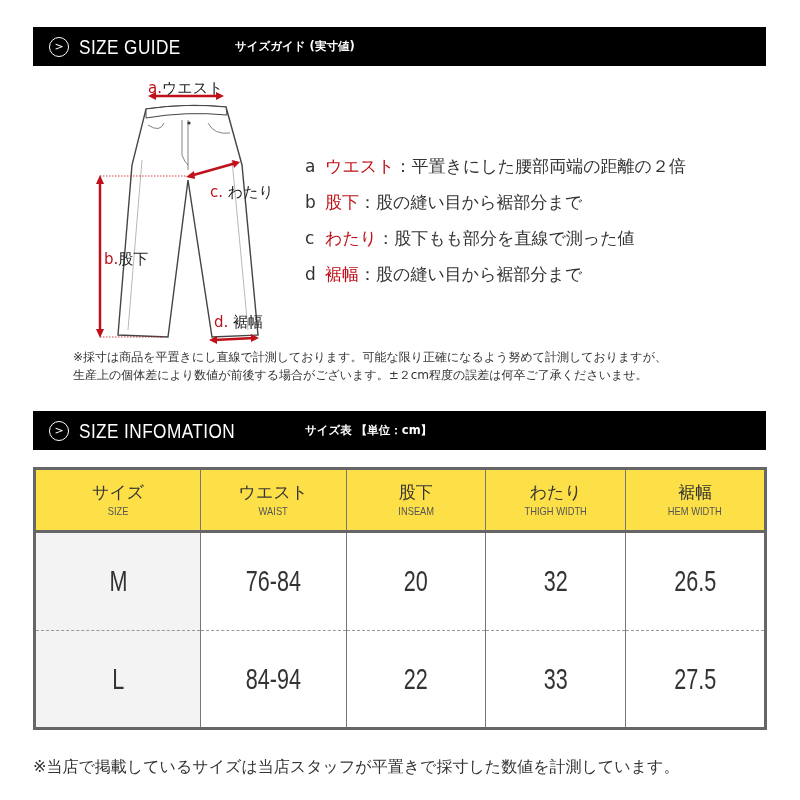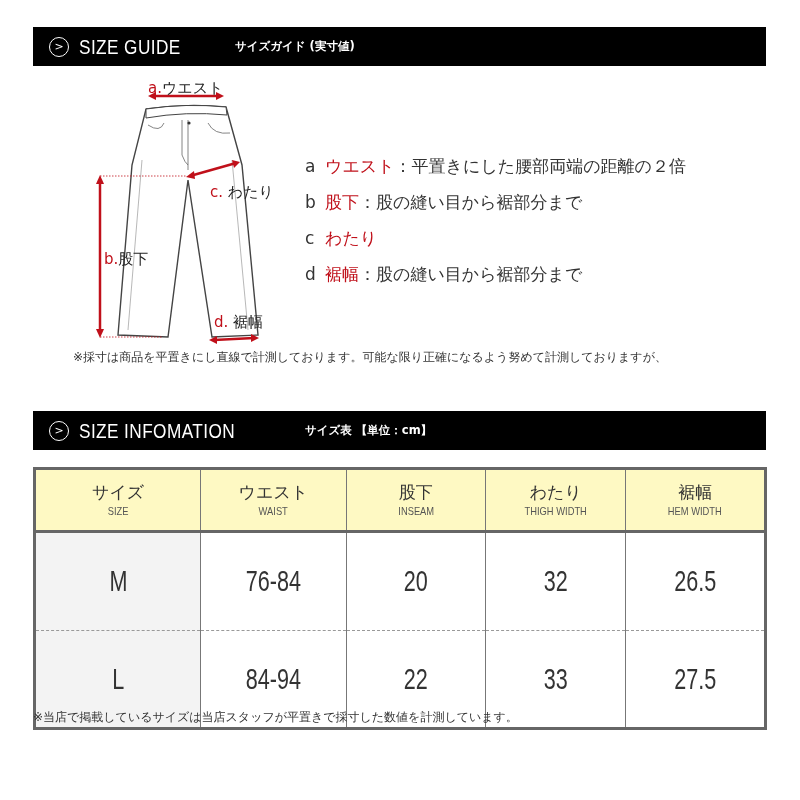--- a/index.html
+++ b/index.html
@@ -37,40 +37,40 @@
   .legend-row .letter { width: 20px; }
   .legend-row .term { color: #c0101a; }
 
   .note1 { position: absolute; left: 73px; top: 348px; font-size: 12px; line-height: 18px; color: #333; white-space: nowrap; }
 
   table.size-table {
     position: absolute; left: 33px; top: 467px; width: 734px; height: 263px;
     border-collapse: collapse; border: 3px solid #666;
   }
   table.size-table th {
-    background: #fef9c3; height: 63px; border-right: 1px solid #777; border-bottom: 3px solid #666;
+    background: #fde047; height: 63px; border-right: 1px solid #777; border-bottom: 3px solid #666;
     font-weight: normal; text-align: center; vertical-align: middle;
   }
   table.size-table th:last-child { border-right: none; }
   table.size-table th .jp { display: block; font-size: 17px; color: #333; line-height: 22px; }
   table.size-table th .en {
     display: block; font-family: "Liberation Sans", sans-serif; font-size: 11px;
     color: #555; transform: scaleX(0.85); line-height: 16px;
   }
   table.size-table td {
     text-align: center; vertical-align: middle; border-right: 1px solid #777;
     border-bottom: 1px dashed #999; height: 66px;
     font-family: "Liberation Sans", sans-serif; font-size: 30px; color: #333;
   }
   table.size-table td span { display: inline-block; transform: scaleX(0.72); }
   table.size-table td:last-child { border-right: none; }
   table.size-table tr:last-child td { border-bottom: none; }
   table.size-table td.size-col { background: #f3f3f3; }
 
-  .note2 { position: absolute; left: 33px; top: 709px; font-size: 12px; color: #333; white-space: nowrap; }
+  .note2 { position: absolute; left: 33px; top: 757px; font-size: 16px; color: #333; white-space: nowrap; }
 </style>
 </head>
 <body>
 
 <div class="section-bar" id="bar1">
   <span class="circle">&gt;</span>
   <span class="en-title">SIZE GUIDE</span>
   <span class="jp-title">サイズガイド (実寸値)</span>
 </div>
 
@@ -119,30 +119,32 @@
     <span class="desc">：平置きにした腰部両端の距離の２倍</span>
   </div>
   <div class="legend-row">
     <span class="letter">b</span>
     <span class="term">股下</span>
     <span class="desc">：股の縫い目から裾部分まで</span>
   </div>
   <div class="legend-row">
     <span class="letter">c</span>
     <span class="term">わたり</span>
+    <span class="desc">：股下もも部分を直線で測った値</span>
   </div>
   <div class="legend-row">
     <span class="letter">d</span>
     <span class="term">裾幅</span>
     <span class="desc">：股の縫い目から裾部分まで</span>
   </div>
 </div>
 
 <div class="note1">
   <div>※採寸は商品を平置きにし直線で計測しております。可能な限り正確になるよう努めて計測しておりますが、</div>
+  <div>生産上の個体差により数値が前後する場合がございます。±２cm程度の誤差は何卒ご了承くださいませ。</div>
 </div>
 
 <div class="section-bar" id="bar2">
   <span class="circle">&gt;</span>
   <span class="en-title">SIZE INFOMATION</span>
   <span class="jp-title">サイズ表 【単位：cm】</span>
 </div>
 
 <table class="size-table">
   <colgroup>

